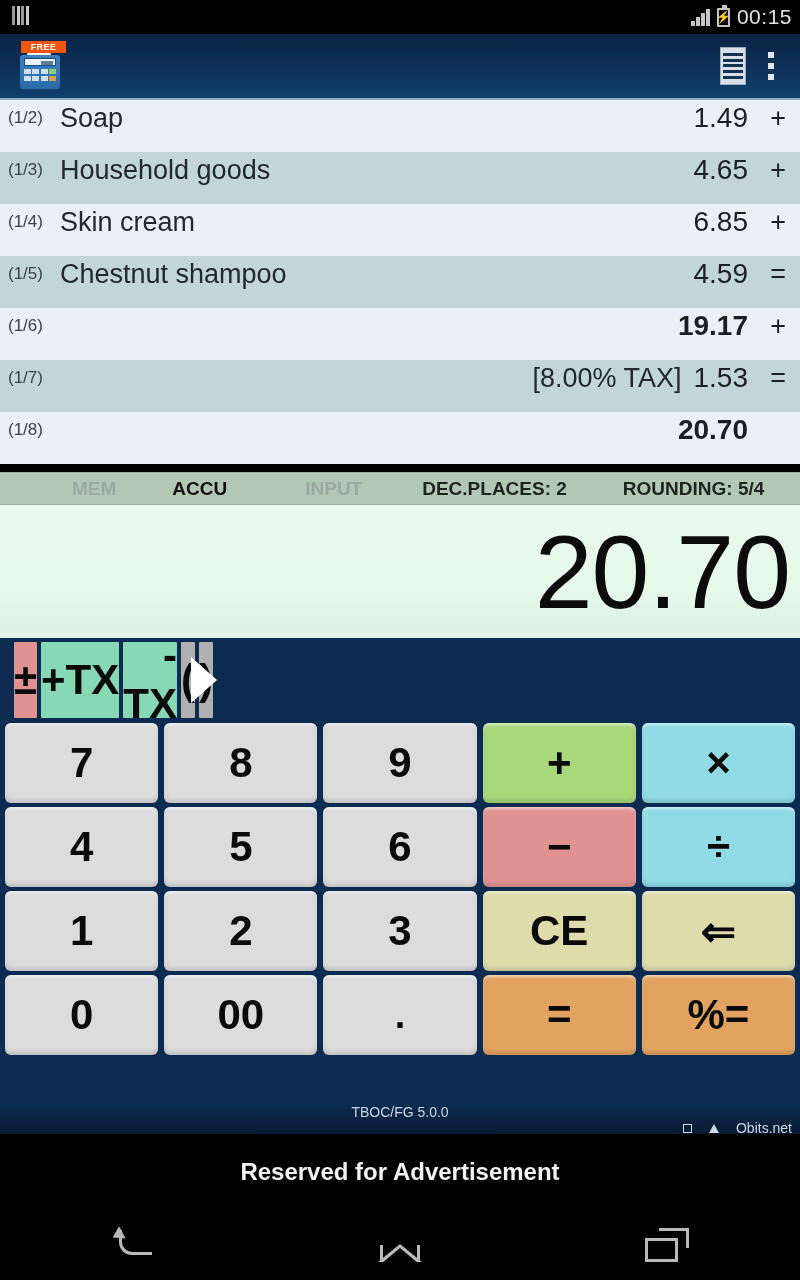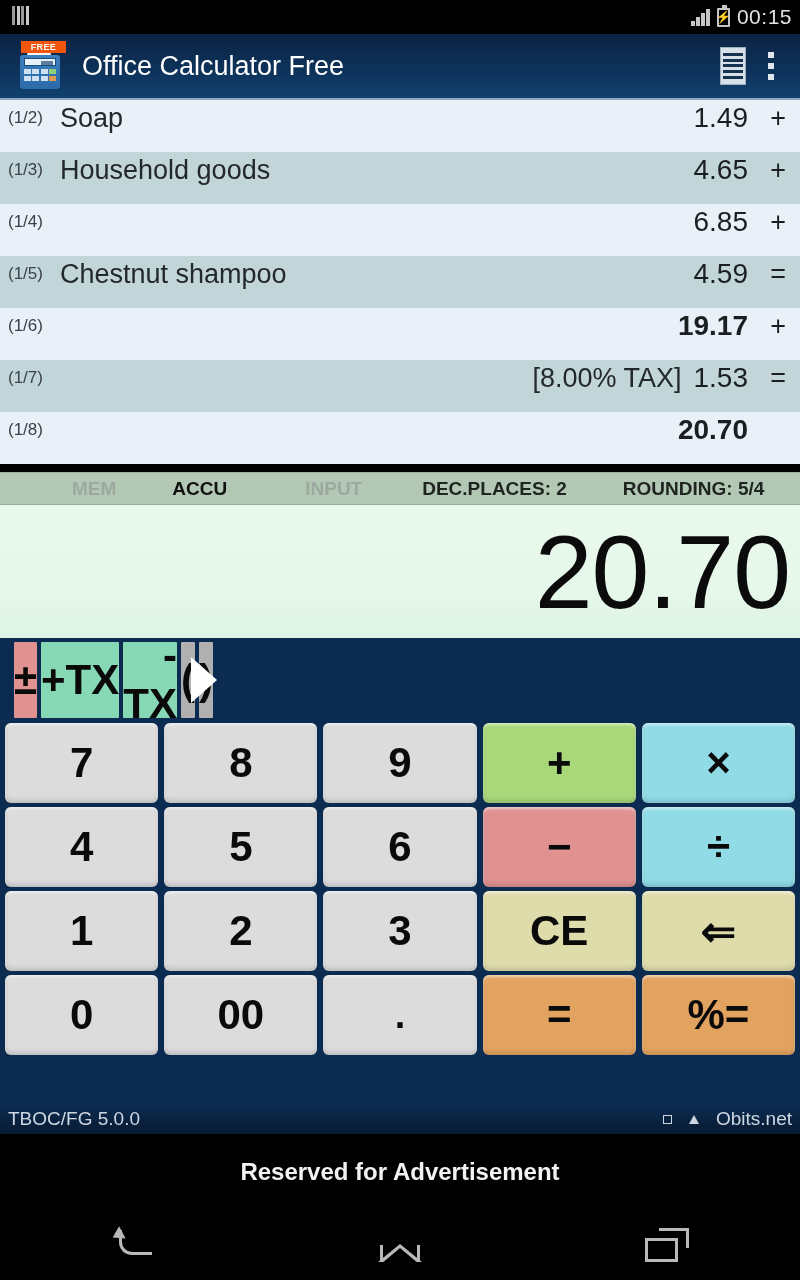--- a/index.html
+++ b/index.html
@@ -135,21 +135,21 @@
   .k-orange { background: #e3a360; }
   .key.small { font-size: 38px; }
   .arrow-next { position: absolute; right: -4px; top: 50%; transform: translateY(-50%);
         width: 0; height: 0; border-top: 23px solid transparent;
         border-bottom: 23px solid transparent; border-left: 26px solid #ffffff; }
 
   
   .footer { position: absolute; top: 1104px; left: 0; width: 800px; height: 30px;
             background: linear-gradient(180deg,#0c2c52,#071a31);
             display: flex; align-items: center; padding: 0 8px;
-            font-size: 19px; color: #cdd7e2; }
+            font-size: 14px; color: #cdd7e2; flex-direction: column; }
   .footer .right { margin-left: auto; display: flex; align-items: center; gap: 17px; }
   .logo-sq { width: 9px; height: 9px; border: 1.5px solid #cdd7e2; }
   .logo-tr { width: 0; height: 0; border-left: 5px solid transparent;
              border-right: 5px solid transparent; border-bottom: 9px solid #cdd7e2; }
 
   
   .adarea { position: absolute; top: 1134px; left: 0; width: 800px; height: 76px;
             background: #000; display: flex; align-items: center; justify-content: center; }
   .adarea span { color: #f2f2f2; font-size: 24px; font-weight: bold; }
   .navbar { position: absolute; top: 1210px; left: 0; width: 800px; height: 70px;
@@ -218,21 +218,20 @@
           <b></b>
           <b></b>
           <b class="g"></b>
         <b></b>
           <b></b>
           <b></b>
           <b class="o"></b>
       </div>
       <div class="free">FREE</div>
     </div>
-    <div class="app-title">Office Calculator Free</div>
     <div class="ab-actions">
       <div class="tape-icon">
         <i></i>
           <i></i>
           <i></i>
           <i></i>
           <i></i>
       </div>
       <div class="overflow-icon">
         <i></i>
@@ -259,20 +258,21 @@
       <span class="tlabel">Household goods</span>
       <span class="tright">
         <span class="ttax"></span>
         <span class="tval">4.65</span>
         <span class="top">+</span>
       </span>
     </div>
 
     <div class="trow odd">
       <span class="tindex">(1/4)</span>
+      <span class="tlabel">Skin cream</span>
       <span class="tright">
         <span class="ttax"></span>
         <span class="tval">6.85</span>
         <span class="top">+</span>
       </span>
     </div>
 
     <div class="trow even">
       <span class="tindex">(1/5)</span>
       <span class="tlabel">Chestnut shampoo</span>

